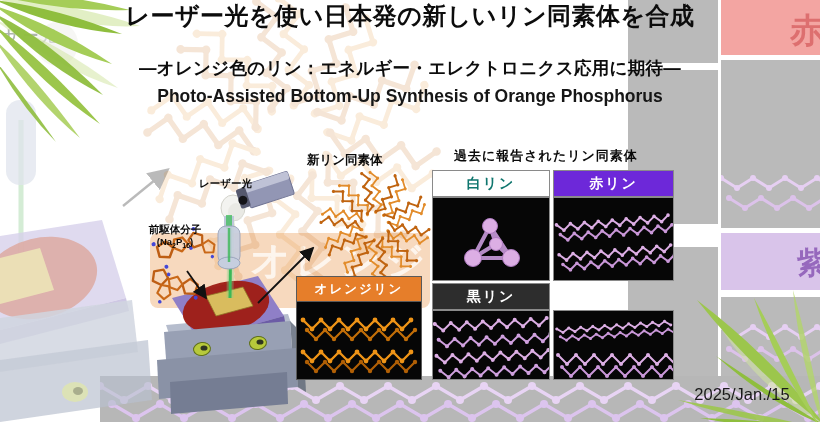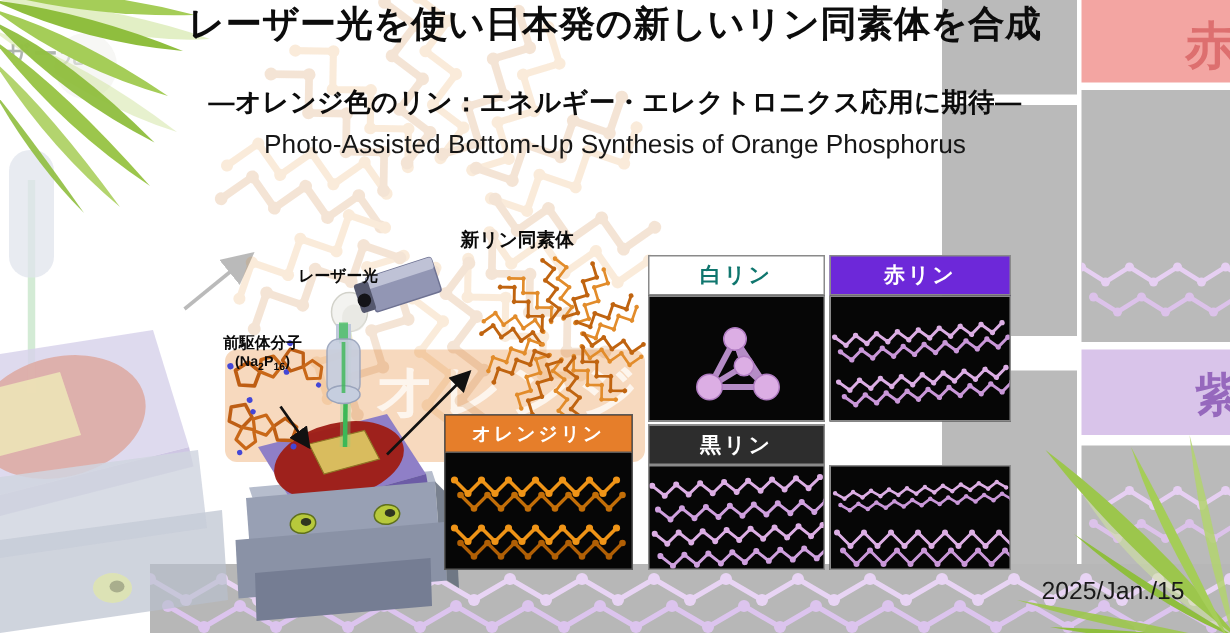--- a/index.html
+++ b/index.html
@@ -3,21 +3,21 @@
 <meta charset="utf-8">
 <style>
   html,body{margin:0;padding:0;background:#e8e8e8;}
   .canvas{position:relative;width:820px;height:422px;background:#ffffff;overflow:hidden;
           font-family:"Liberation Sans","DejaVu Sans",sans-serif;}
   .abs{position:absolute;}
   .bgblock{position:absolute;background:#BABABA;}
   .jp{font-weight:800;color:#0c0c0c;}
   .title-line1{left:0;top:22;width:820px;text-align:center;font-size:24px;letter-spacing:.5px;z-index:4;}
   .title-line2{left:0;top:56px;width:820px;text-align:center;font-size:17.5px;letter-spacing:.3px;z-index:4;}
-  .title-line3{left:0;top:86px;width:820px;text-align:center;font-size:17.5px;font-weight:400;color:#161616;z-index:4;}
+  .title-line3{left:0;top:86px;width:820px;text-align:center;font-size:17.5px;font-weight:700;color:#161616;z-index:4;}
   .small-label{position:absolute;z-index:4;color:#0a0a0a;font-weight:700;white-space:nowrap;}
   .band{position:absolute;left:150px;top:233px;width:280px;height:75px;border-radius:8px;overflow:hidden;z-index:1;}
   .watermark{position:absolute;left:100px;top:0px;font-size:40px;font-weight:800;color:rgba(255,255,255,.72);
              letter-spacing:4px;white-space:nowrap;}
   .obox{position:absolute;left:296px;top:276px;width:126px;height:104px;z-index:3;border:1.5px solid #5a5a5a;background:#060606;box-sizing:border-box;}
   .obox-header{height:25px;line-height:25px;text-align:center;font-size:12.5px;font-weight:800;letter-spacing:2px;border-bottom:1.5px solid #5a5a5a;box-sizing:border-box;}
   .grid{position:absolute;left:432px;top:170px;width:243px;height:210px;z-index:3;}
   .gcell{position:absolute;box-sizing:border-box;border:1px solid #8a8a8a;}
   .ghead{font-size:14px;font-weight:800;text-align:center;line-height:25px;letter-spacing:2px;}
   .gimg{background:#060606;}
@@ -665,15 +665,16 @@
   <div class="abs jp title-line1" style="position:absolute;">レーザー光を使い日本発の新しいリン同素体を合成</div>
   <div class="abs jp title-line2" style="position:absolute;">―オレンジ色のリン：エネルギー・エレクトロニクス応用に期待―</div>
   <div class="abs title-line3" style="position:absolute;">Photo-Assisted Bottom-Up Synthesis of Orange Phosphorus</div>
 
   <div class="small-label" style="left:199px;top:177px;font-size:10.5px;">レーザー光</div>
   <div class="small-label" style="left:307px;top:152px;font-size:12.5px;">新リン同素体</div>
   <div class="small-label" style="left:143px;top:223px;width:64px;text-align:center;font-size:10.5px;line-height:12px;">
     <span>前駆体分子</span><br>
     <span style="font-size:9.5px;"><span>(Na</span><sub style="font-size:7px;">2</sub><span>P</span><sub style="font-size:7px;">16</sub><span>)</span></span>
   </div>
+  <div class="small-label" style="left:454px;top:147px;font-size:13px;letter-spacing:1px;">過去に報告されたリン同素体</div>
 
   <div class="date">2025/Jan./15</div>
 </div>
 
 </body></html>

